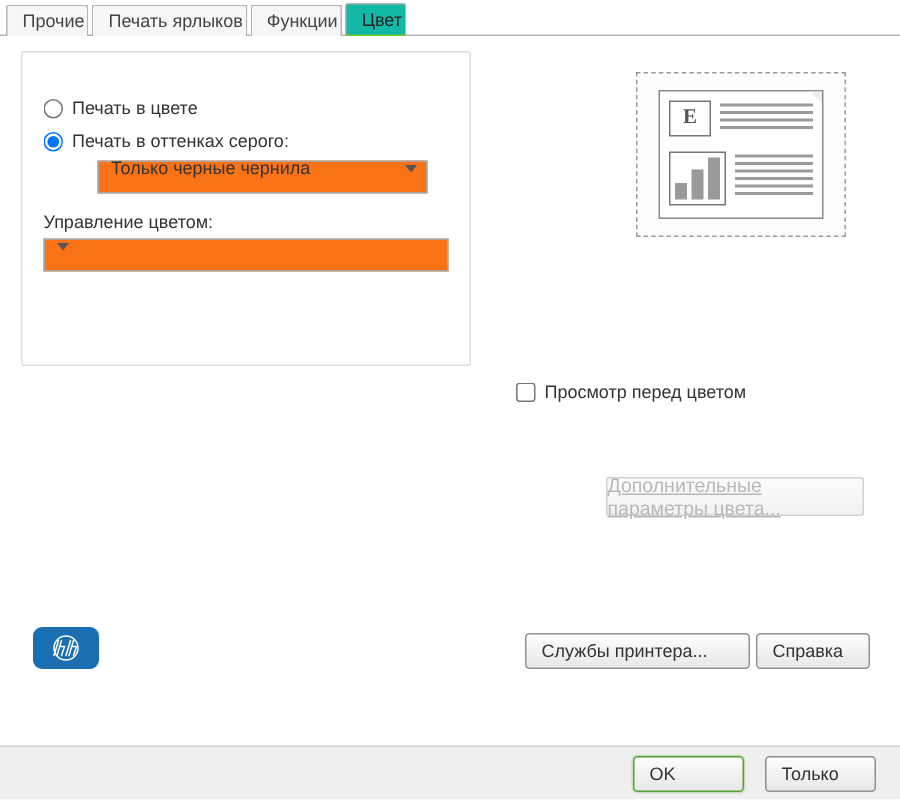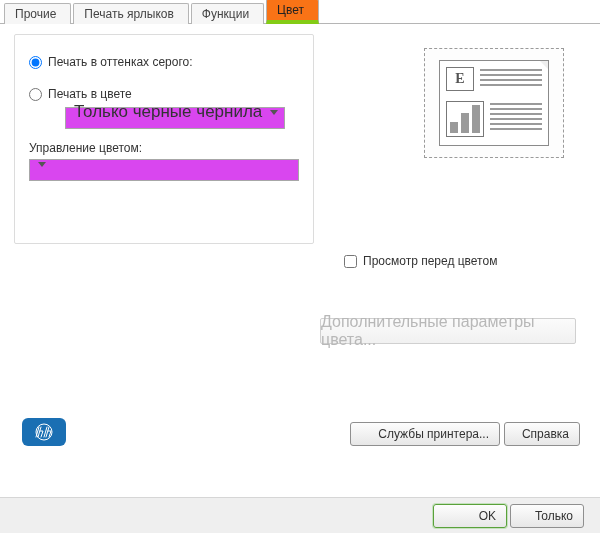--- a/index.html
+++ b/index.html
@@ -21,33 +21,33 @@
     display: flex;
     align-items: flex-end;
     height: 24px;
     padding-left: 4px;
     border-bottom: 1px solid #b5b5b5;
   }
   .tab {
     border: 1px solid #b5b5b5;
     border-bottom: none;
     background: #f6f6f6;
-    padding: 3px 14px 3px 10px;
+    padding: 3px 2px 3px 10px;
     margin-right: 2px;
     border-top-left-radius: 2px;
     border-top-right-radius: 2px;
     color: #444;
     cursor: default;
     position: relative;
     top: 1px;
     font-size: 12px;
   }
   .tab.active {
-    background: #f97316;
-    border-bottom: 4px solid #84cc16;
+    background: #14b8a6;
+    border-bottom: 1px solid #84cc16;
     top: 1px;
     color: #222;
   }
   .tab-page {
     position: relative;
     width: 100%;
     height: 470px;
     padding: 10px 12px 0 12px;
   }
   .groupbox {
@@ -73,24 +73,24 @@
     gap: 6px;
   }
   .radio-row input[type=radio]{
     margin: 0;
   }
   .dropdown {
     display: flex;
     align-items: center;
     justify-content: space-between;
     border: 1px solid #a7a7a7;
-    background: #d946ef;
+    background: #f97316;
     height: 22px;
     padding: 0 6px 12px 8px;
-    font-size: 17px;
+    font-size: 12px;
     color: #333;
     cursor: default;
     width: 220px;
   }
   .dropdown .arrow {
     width: 0; height: 0;
     border-left: 4px solid transparent;
     border-right: 4px solid transparent;
     border-top: 5px solid #555;
   }
@@ -155,44 +155,45 @@
   .check-row {
     position: absolute;
     right: 36px; top: 230px;
     width: 220px;
     display: flex; align-items: center; gap: 6px;
   }
   .check-row input[type=checkbox]{ margin:0;}
   .disabled-btn {
     position: absolute;
     right: 24px; top: 294px;
-    width: 256px; height: 26px;
+    width: 172px; height: 26px;
     border: 1px solid #d0d0d0;
     background: linear-gradient(#fbfbfb,#f1f1f1);
     color: #b8b8b8;
     display:flex;align-items:center;justify-content:center;
-    font-size: 16px;
+    font-size: 13px;
     border-radius: 2px;
     cursor: default;
+    text-decoration: underline;
   }
   .hp-logo {
     position:absolute;
     left: 22px; bottom: 48px;
     width: 44px; height: 28px;
     background: #1a6fb3;
     border-radius: 6px;
     display:flex;align-items:center;justify-content:center;
   }
   .hp-logo svg { width: 30px; height: 20px; }
   .btn {
     height: 24px;
     border: 1px solid #8f8f8f;
     background: linear-gradient(#fdfdfd,#e7e7e7);
     border-radius: 3px;
-    display:inline-flex;align-items:center;justify-content:flex-end;
+    display:inline-flex;align-items:center;justify-content:flex-start;
     font-size: 12px;
     color: #333;
     cursor: default;
     padding: 0 10px;
   }
   .services-btn {
     position:absolute;
     left: 350px; bottom: 48px;
     width: 150px;
   }
@@ -201,21 +202,21 @@
     right: 20px; bottom: 48px;
     width: 76px;
   }
   .footer {
     position:absolute;
     bottom:0; left:0; right:0;
     height: 36px;
     background: #efefef;
     border-top: 1px solid #d6d6d6;
     display:flex; justify-content:flex-end; align-items:center;
-    padding-right: 16px; gap: 3px;
+    padding-right: 16px; gap: 14px;
   }
   .btn.ok {
     width: 74px;
     border-color: #5aa13a;
     box-shadow: 0 0 0 1px rgba(120,200,100,0.35);
   }
   .btn.cancel { width: 74px; }
 </style>
 </head>
 <body>
@@ -226,28 +227,28 @@
     <div class="tab"><span>Прочие</span></div>
     <div class="tab"><span>Печать ярлыков</span></div>
     <div class="tab"><span>Функции</span></div>
     <div class="tab active"><span>Цвет</span></div>
   </div>
 
   <div class="tab-page">
 
     <div class="groupbox">
 
+      <div class="radio-row" style="margin-top:18px;">
+        <input type="radio" name="clr" style="">
+        <span>Печать в цвете</span>
+      </div>
+
       <div class="radio-row">
         <input type="radio" name="clr" checked="" style="">
         <span>Печать в оттенках серого:</span>
-      </div>
-
-      <div class="radio-row" style="margin-top:18px;">
-        <input type="radio" name="clr" style="">
-        <span>Печать в цвете</span>
       </div>
 
       <div class="dropdown dd-grayscale">
         <span>Только черные чернила</span>
         <span class="arrow"></span>
       </div>
 
       <div class="label-mg">Управление цветом:</div>
       <div class="dropdown dd-colormgmt">
         <span class="arrow"></span>

